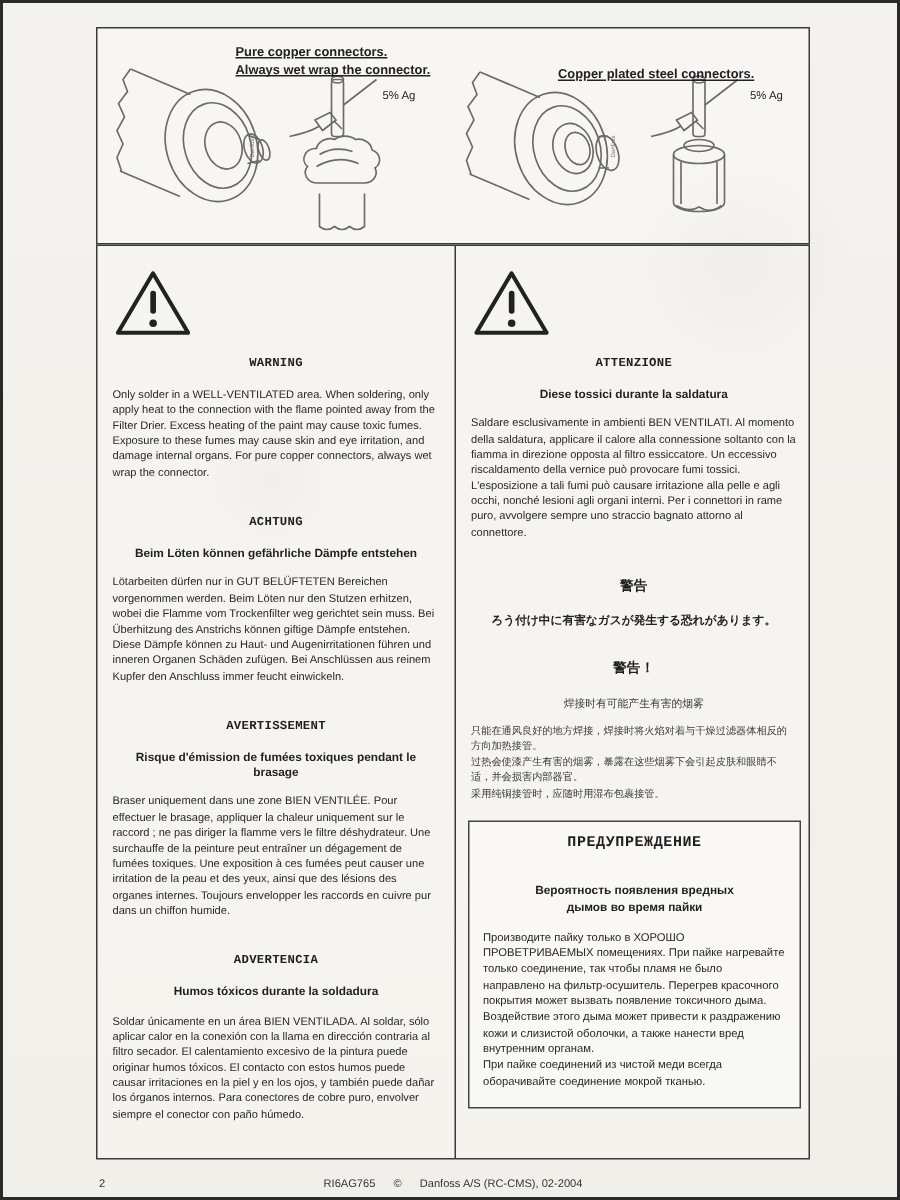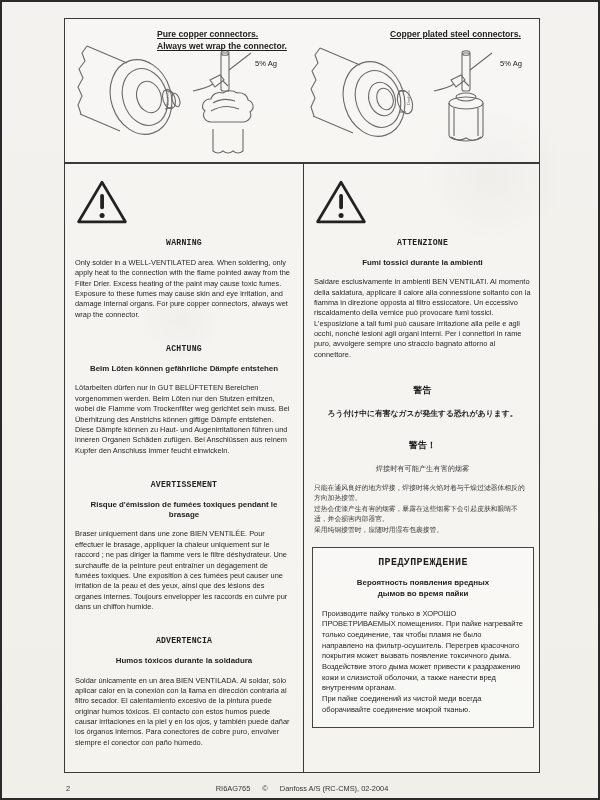--- a/index.html
+++ b/index.html
@@ -9,21 +9,21 @@
       radial-gradient(circle at 82% 22%, rgba(120,120,120,.08), transparent 9%),
       radial-gradient(circle at 30% 40%, rgba(120,120,120,.06), transparent 7%),
       linear-gradient(#f4f2ee,#f1efe9);
     font-family:"Liberation Sans", sans-serif;color:#1f1f1f;
     border:2px solid #2a2a2a;box-sizing:border-box;
   }
   .fig-box{position:absolute;left:62px;top:16px;width:476px;height:145px;
     border:1px solid #3a3a3a;box-sizing:border-box;display:flex;background:rgba(255,255,255,.35);}
   .fig-half{position:relative;width:238px;height:100%;}
   .fig-caption{position:absolute;top:9px;left:92px;font-weight:bold;font-size:8.6px;line-height:1.45;color:#222;text-decoration:underline;}
-  .fig-caption.right-cap{left:88px;}
+  .fig-caption.right-cap{left:70px;margin-top:15px;}
   .solder-label{position:absolute;font-size:7.6px;color:#222;}
   .fig-svg{position:absolute;left:0;top:0;}
   .warn-box{position:absolute;left:62px;top:161px;width:476px;height:610px;
     border:1px solid #3a3a3a;box-sizing:border-box;background:rgba(255,255,255,.25);}
   .col{position:absolute;top:0;width:238px;height:608px;box-sizing:border-box;
     padding:6px 10px 4px 10px;overflow:hidden;}
   .col-left{left:0;}
   .col-right{left:238px;border-left:1px solid #3a3a3a;}
   .tri{text-align:center;margin:8px 0 12px 0;}
   .w-sec{margin-bottom:24px;}
@@ -31,21 +31,21 @@
   .w-sub{font-weight:bold;text-align:center;font-size:7.9px;margin-bottom:9px;line-height:1.3;}
   .w-body{font-size:7.4px;line-height:1.4;color:#272727;text-align:left;}
   .head-cjk{font-size:9px;margin-bottom:12px;}
   .sub-ja{font-size:7.8px;}
   .body-ja{font-size:7.1px;line-height:1.55;white-space:pre-line;}
   .sub-zh{font-size:7.2px;font-weight:normal;font-family:"DejaVu Serif", serif;color:#3a3a3a;}
   .body-zh{font-size:6.8px;line-height:1.55;white-space:pre-line;font-family:Liberation Mono, monospace;color:#3a3a3a;}
   .sec-ja{margin-bottom:20px;}
   .sec-zh{margin-bottom:12px;}
   .ru-box{border:1px solid #444;box-sizing:border-box;padding:9px 9px 12px 9px;margin:0 -3px 0 -2px;background:rgba(255,255,255,.4);}
-  .ru-head{font-size:10px;letter-spacing:.4px;margin-bottom:10px;}
+  .ru-head{font-size:10px;letter-spacing:.4px;margin-bottom:21px;}
   .ru-sub{white-space:pre-line;margin-bottom:10px;}
   .ru-body{font-size:7.5px;line-height:1.42;white-space:pre-line;}
   .footer{position:absolute;left:0;top:780px;width:600px;height:16px;font-size:7.4px;color:#333;}
   .page-num{position:absolute;left:64px;top:2px;}
   .doc-line{position:absolute;left:0;width:100%;top:2px;text-align:center;}
   .doc-line span{margin:0 5px;}
   .micro-code{font-size:4px;fill:#777;}
   svg{display:block;}
 </style>
 </head>
@@ -162,21 +162,21 @@
     <div class="tri">
       <svg width="54" height="48" viewBox="0 0 60 52">
         <path d="M30 4 L56 48 L4 48 Z" fill="none" stroke="#222" stroke-width="3" stroke-linejoin="round"></path>
         <rect x="28" y="17" width="4.2" height="17" rx="2" fill="#222"></rect>
         <circle cx="30.1" cy="41" r="2.8" fill="#222"></circle>
       </svg>
     </div>
 
     <section class="w-sec">
       <div class="w-head">ATTENZIONE</div>
-      <div class="w-sub">Fumi tossici durante la ambienti</div>
+      <div class="w-sub">Diese tossici durante la saldatura</div>
       <div class="w-body">Saldare esclusivamente in ambienti BEN VENTILATI. Al momento della saldatura, applicare il calore alla connessione soltanto con la fiamma in direzione opposta al filtro essiccatore. Un eccessivo riscaldamento della vernice può provocare fumi tossici. L'esposizione a tali fumi può causare irritazione alla pelle e agli occhi, nonché lesioni agli organi interni. Per i connettori in rame puro, avvolgere sempre uno straccio bagnato attorno al connettore.</div>
     </section>
 
     <section class="w-sec sec-ja">
       <div class="w-head head-cjk">警告</div>
       <div class="w-sub sub-ja">ろう付け中に有害なガスが発生する恐れがあります。</div>
     </section>
 
     <section class="w-sec sec-zh">
       <div class="w-head head-cjk">警告！</div>

